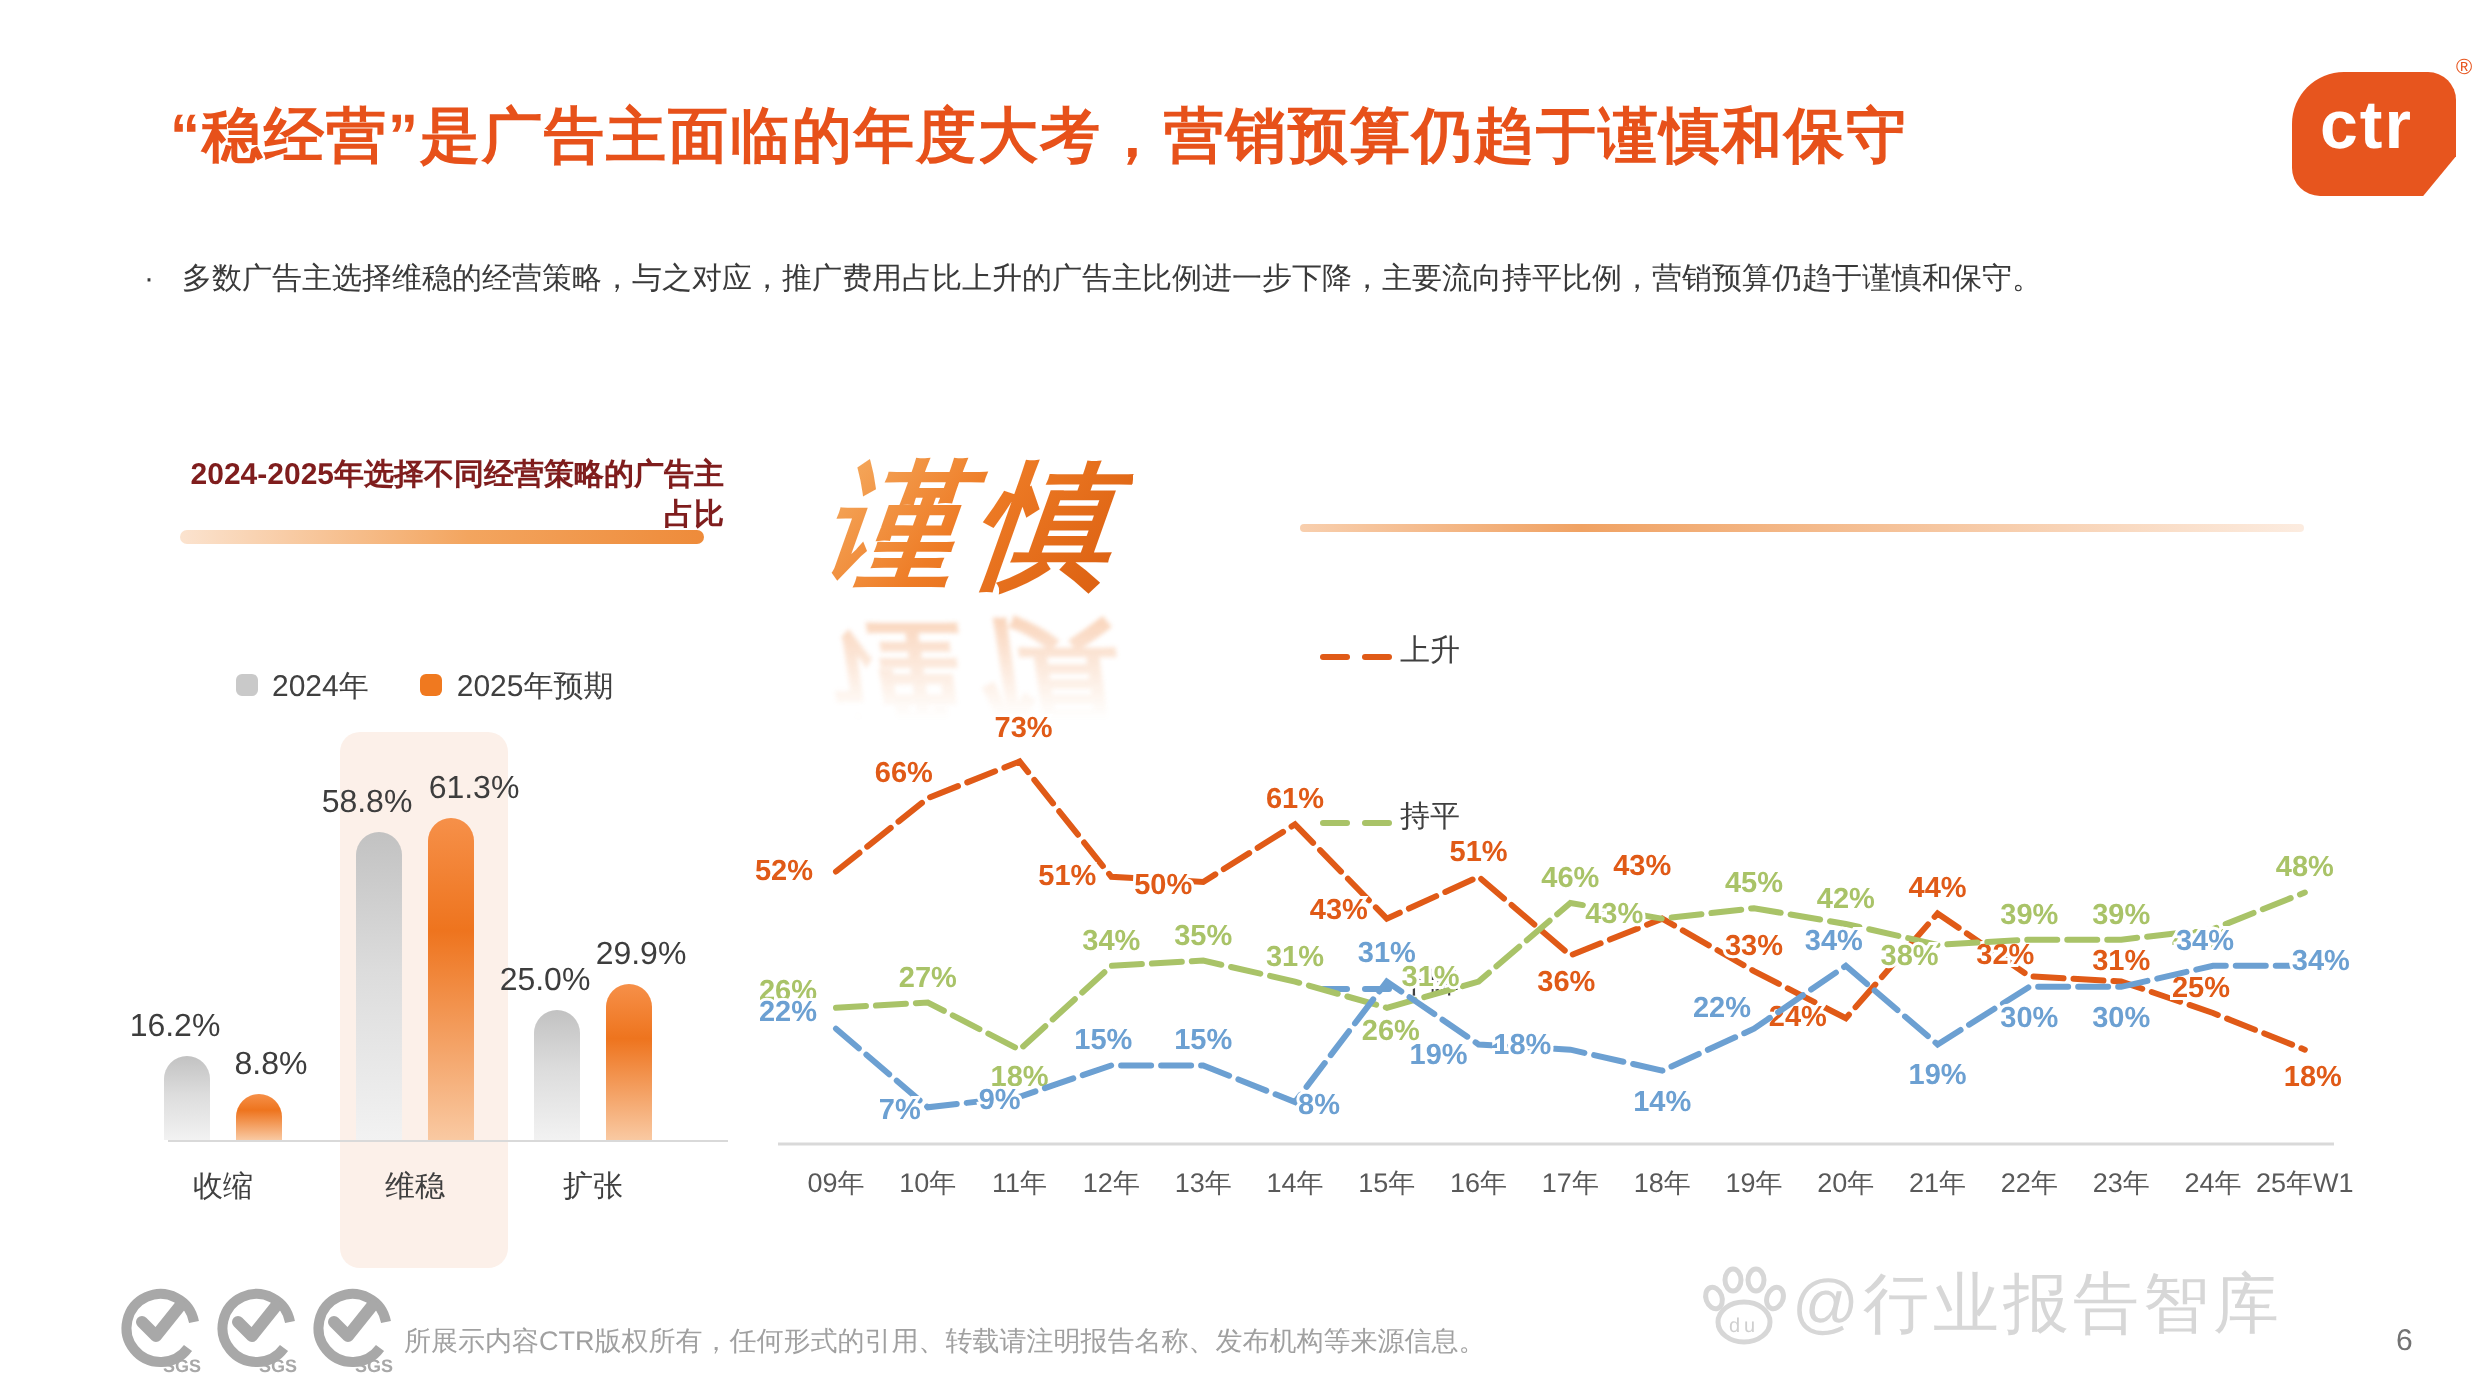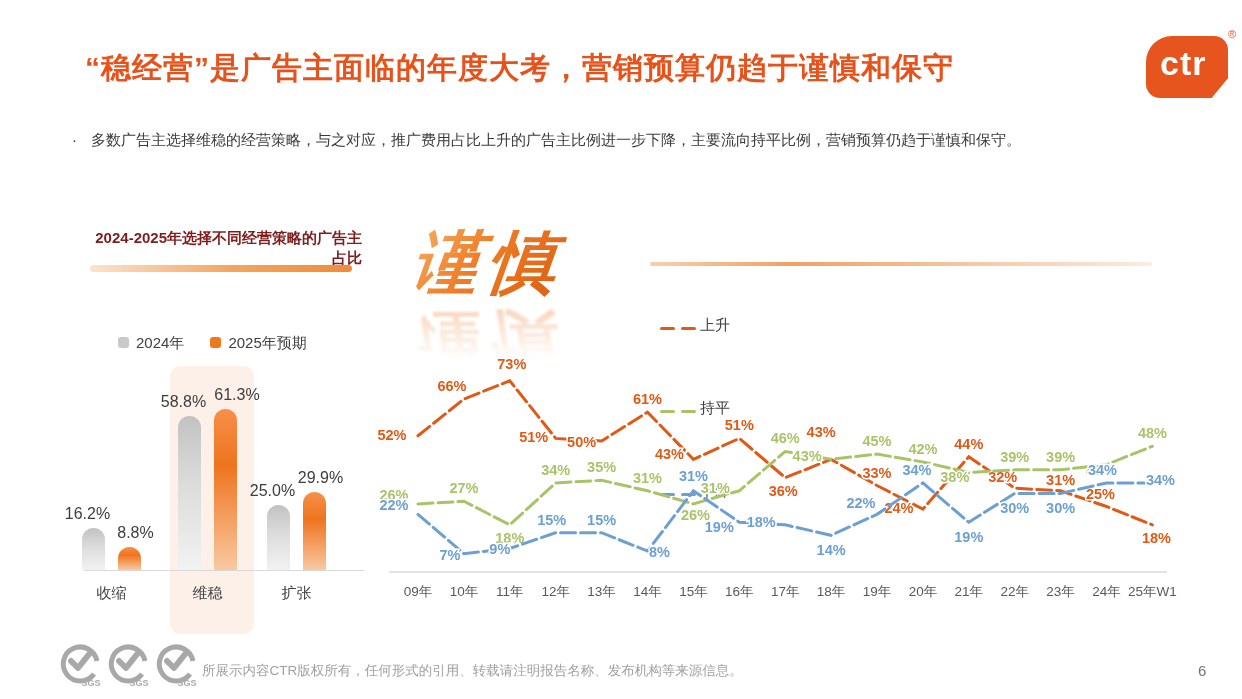--- a/index.html
+++ b/index.html
@@ -203,14 +203,27 @@
         <text x="33" y="46" text-anchor="middle" font-size="9" fill="#a8a8a8" font-weight="bold">SGS</text>
       </svg>
       <svg width="44" height="50" viewBox="0 0 44 50">
         <path d="M 36 34 A 17 17 0 1 1 39 21" fill="none" stroke="#a8a8a8" stroke-width="5"></path>
         <path d="M 13 21 L 20 28 L 32 13" fill="none" stroke="#a8a8a8" stroke-width="6" stroke-linecap="round" stroke-linejoin="round"></path>
         <text x="33" y="46" text-anchor="middle" font-size="9" fill="#a8a8a8" font-weight="bold">SGS</text>
       </svg>
     </div>
   <div id="footer-copyright" class="abs">所展示内容CTR版权所有，任何形式的引用、转载请注明报告名称、发布机构等来源信息。</div>
 
+  <div id="watermark" class="abs">
+    <svg width="48" height="44" viewBox="0 0 48 44">
+      <g fill="none" stroke="#d7d7d7" stroke-width="2.5">
+        <ellipse cx="24" cy="30" rx="13" ry="10"></ellipse>
+        <ellipse cx="9" cy="18" rx="4" ry="5.5" transform="rotate(-20 9 18)"></ellipse>
+        <ellipse cx="18.5" cy="9" rx="4" ry="5.5"></ellipse>
+        <ellipse cx="30" cy="9" rx="4" ry="5.5"></ellipse>
+        <ellipse cx="39.5" cy="18" rx="4" ry="5.5" transform="rotate(20 39.5 18)"></ellipse>
+      </g>
+      <text x="24" y="35" text-anchor="middle" font-size="10" fill="#cfcfcf">du</text>
+    </svg>
+    <span>@行业报告智库</span>
+  </div>
   <div id="page-number" class="abs">6</div>
 </div>
 
 </body></html>

